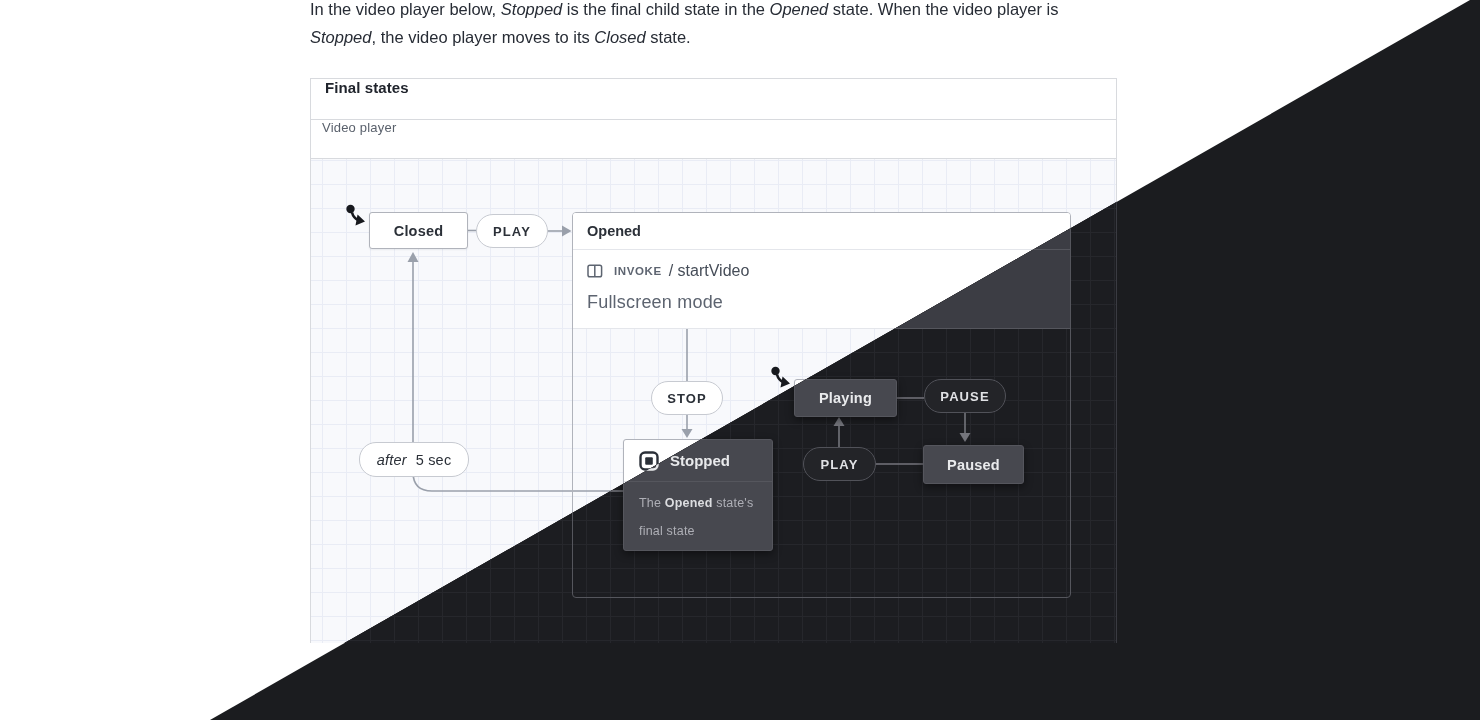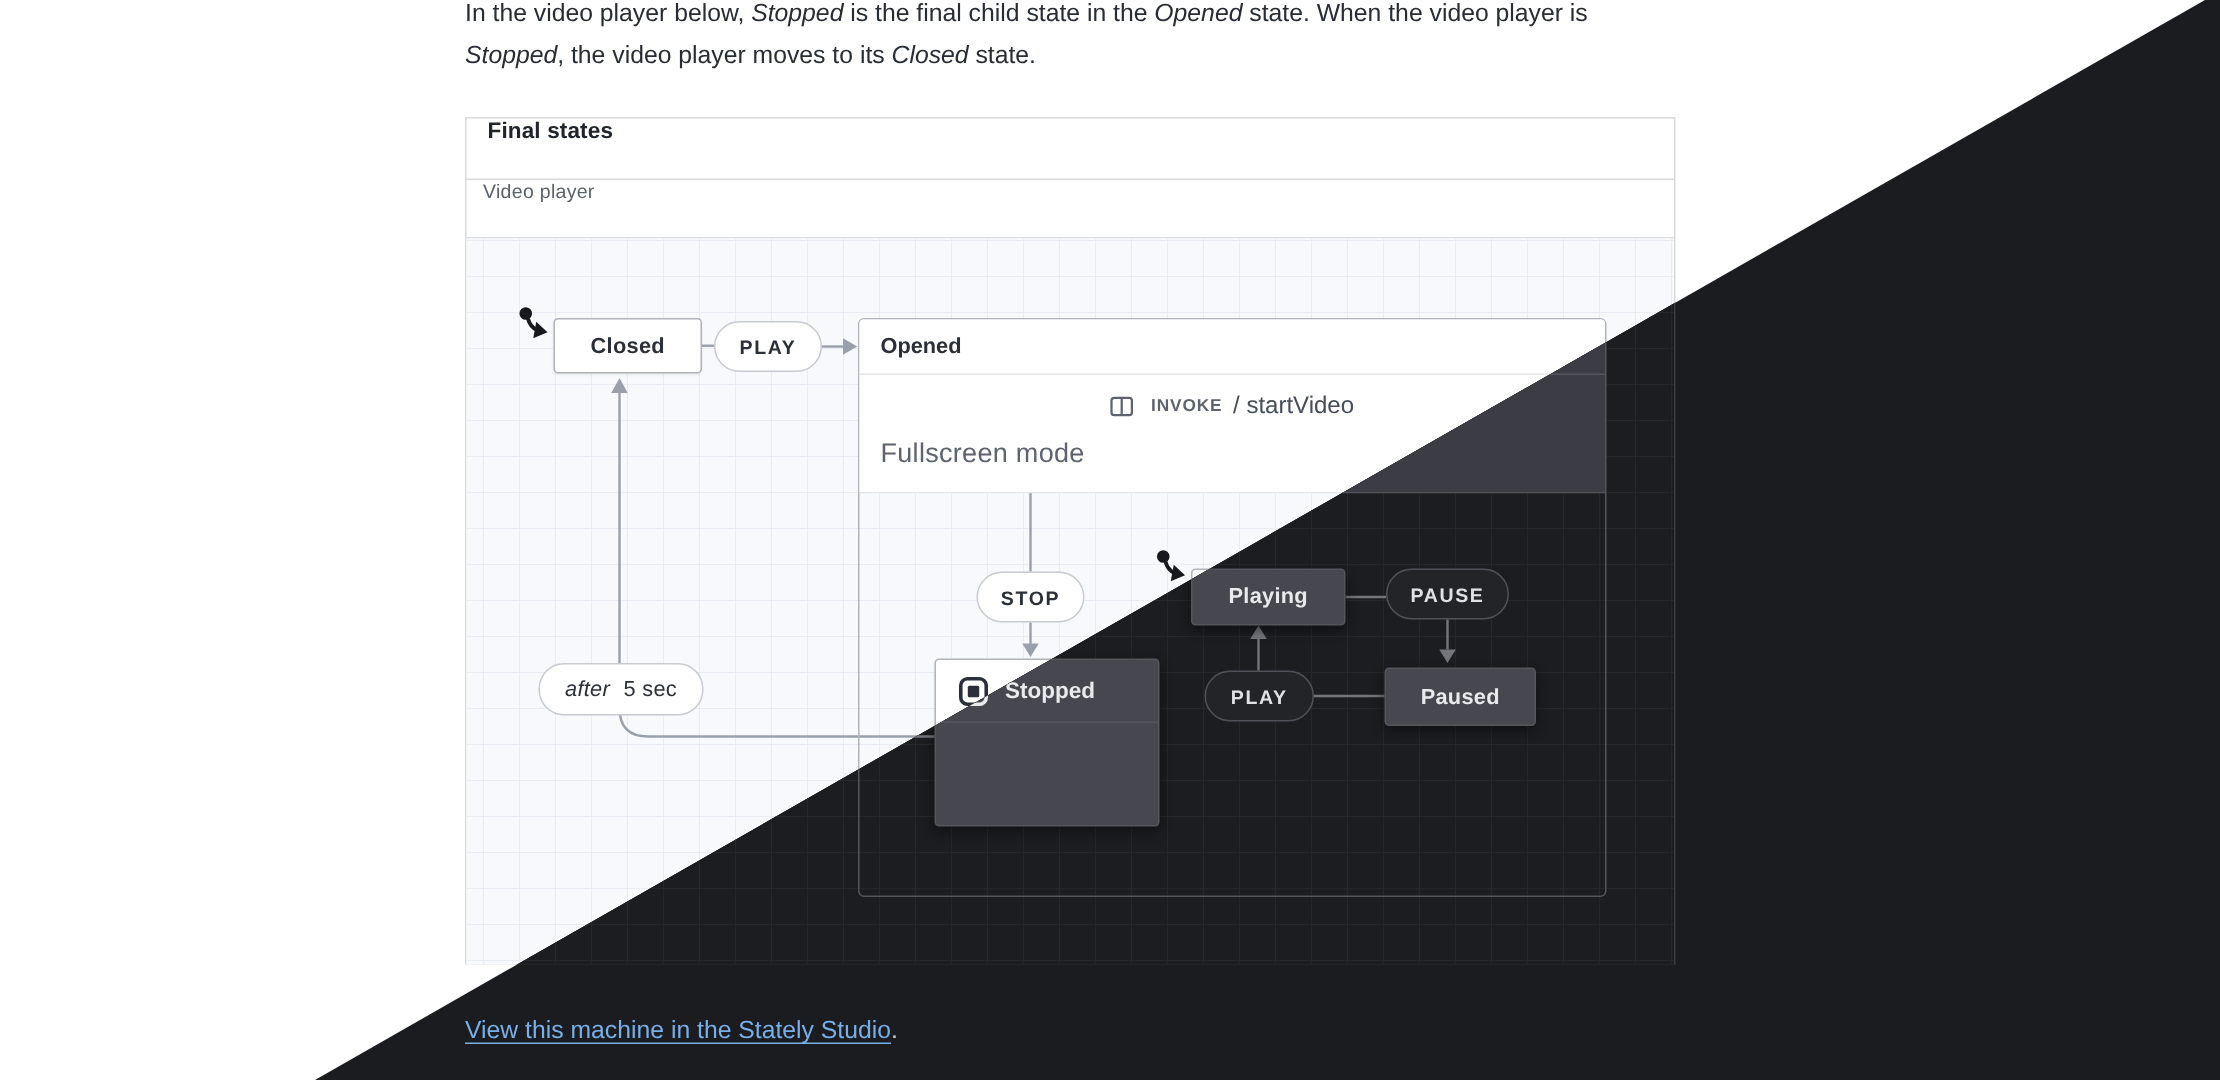--- a/index.html
+++ b/index.html
@@ -82,21 +82,21 @@
   .pill.after-pill{ font-size:14.5px; font-weight:400; letter-spacing:.2px; color:var(--node-text); }
   .pill.after-pill em{ font-style:italic; margin-right:9px; }
 
   
   .node.compound{ background:transparent; box-shadow:none; border-radius:4px; }
   .opened-header{ background:var(--opened-header); border-bottom:1px solid var(--divider);
     height:116px; border-radius:2.5px 2.5px 0 0; }
   .opened-title{ height:37px; display:flex; align-items:center; padding:0 14px;
     font-size:14.5px; font-weight:600; color:var(--node-text);
     border-bottom:1px solid var(--divider); }
-  .invoke-row{ margin-top:12px; padding:0 14px; display:flex; align-items:center; gap:11px;justify-content:center; }
+  .invoke-row{ margin-top:12px; padding:0 14px; display:flex; align-items:center; gap:11px; }
   .invoke-icon{ color:var(--muted); display:inline-flex; }
   .invoke-kw{ font-size:11.5px; font-weight:700; letter-spacing:.6px; color:var(--muted); }
   .invoke-src{ font-size:16px; color:var(--invoke-src); margin-left:-4px; }
   .fullscreen-row{ margin-top:12px; padding:0 14px; font-size:18px; color:var(--muted);
     letter-spacing:.2px; }
 
   
   .final-header{ height:42px; display:flex; align-items:center; gap:11px; padding:0 15px;
     font-size:15px; font-weight:700; color:var(--node-text);
     border-bottom:1px solid var(--divider); }
@@ -311,20 +311,24 @@
         <div class="node" style="left:312px;top:280px;width:150px;height:112px">
           <div class="final-header">
             <span class="final-icon">
               <svg width="20" height="20" viewBox="0 0 20 20">
                 <rect x="1.5" y="1.5" width="17" height="17" rx="4.5" fill="none" stroke="currentColor" stroke-width="2.4"></rect>
                 <rect x="6.2" y="6.2" width="7.6" height="7.6" rx="1" fill="currentColor"></rect>
               </svg>
             </span>
             <span>Stopped</span>
           </div>
+          <div class="final-desc">
+            <span><span>The </span><b>Opened</b><span> state's</span></span><br>
+            <span>final state</span>
+          </div>
         </div>
 
         <span class="init-icon" style="left:458px;top:207px">
           <svg width="24" height="24" viewBox="0 0 24 24">
             <circle cx="6.5" cy="5" r="4.2" fill="currentColor"></circle>
             <path d="M8 8.5 Q9.5 14 14 16" fill="none" stroke="currentColor" stroke-width="2.6"></path>
             <polygon points="11.5,21.5 21,17.5 13.5,10.5" fill="currentColor"></polygon>
           </svg>
         </span>
 
@@ -345,18 +349,15 @@
         </div>
 
         <div class="pill after-pill" style="left:48px;top:283px;width:110px;height:35px">
           <em>after</em>
           <span>5 sec</span>
         </div>
 
       </div>
     </section>
 
-    <p class="footer-line">
-      <a href="#">View this machine in the Stately Studio</a><span class="suffix">.</span>
-    </p>
 
   </div>
 </div>
 
 </body></html>

